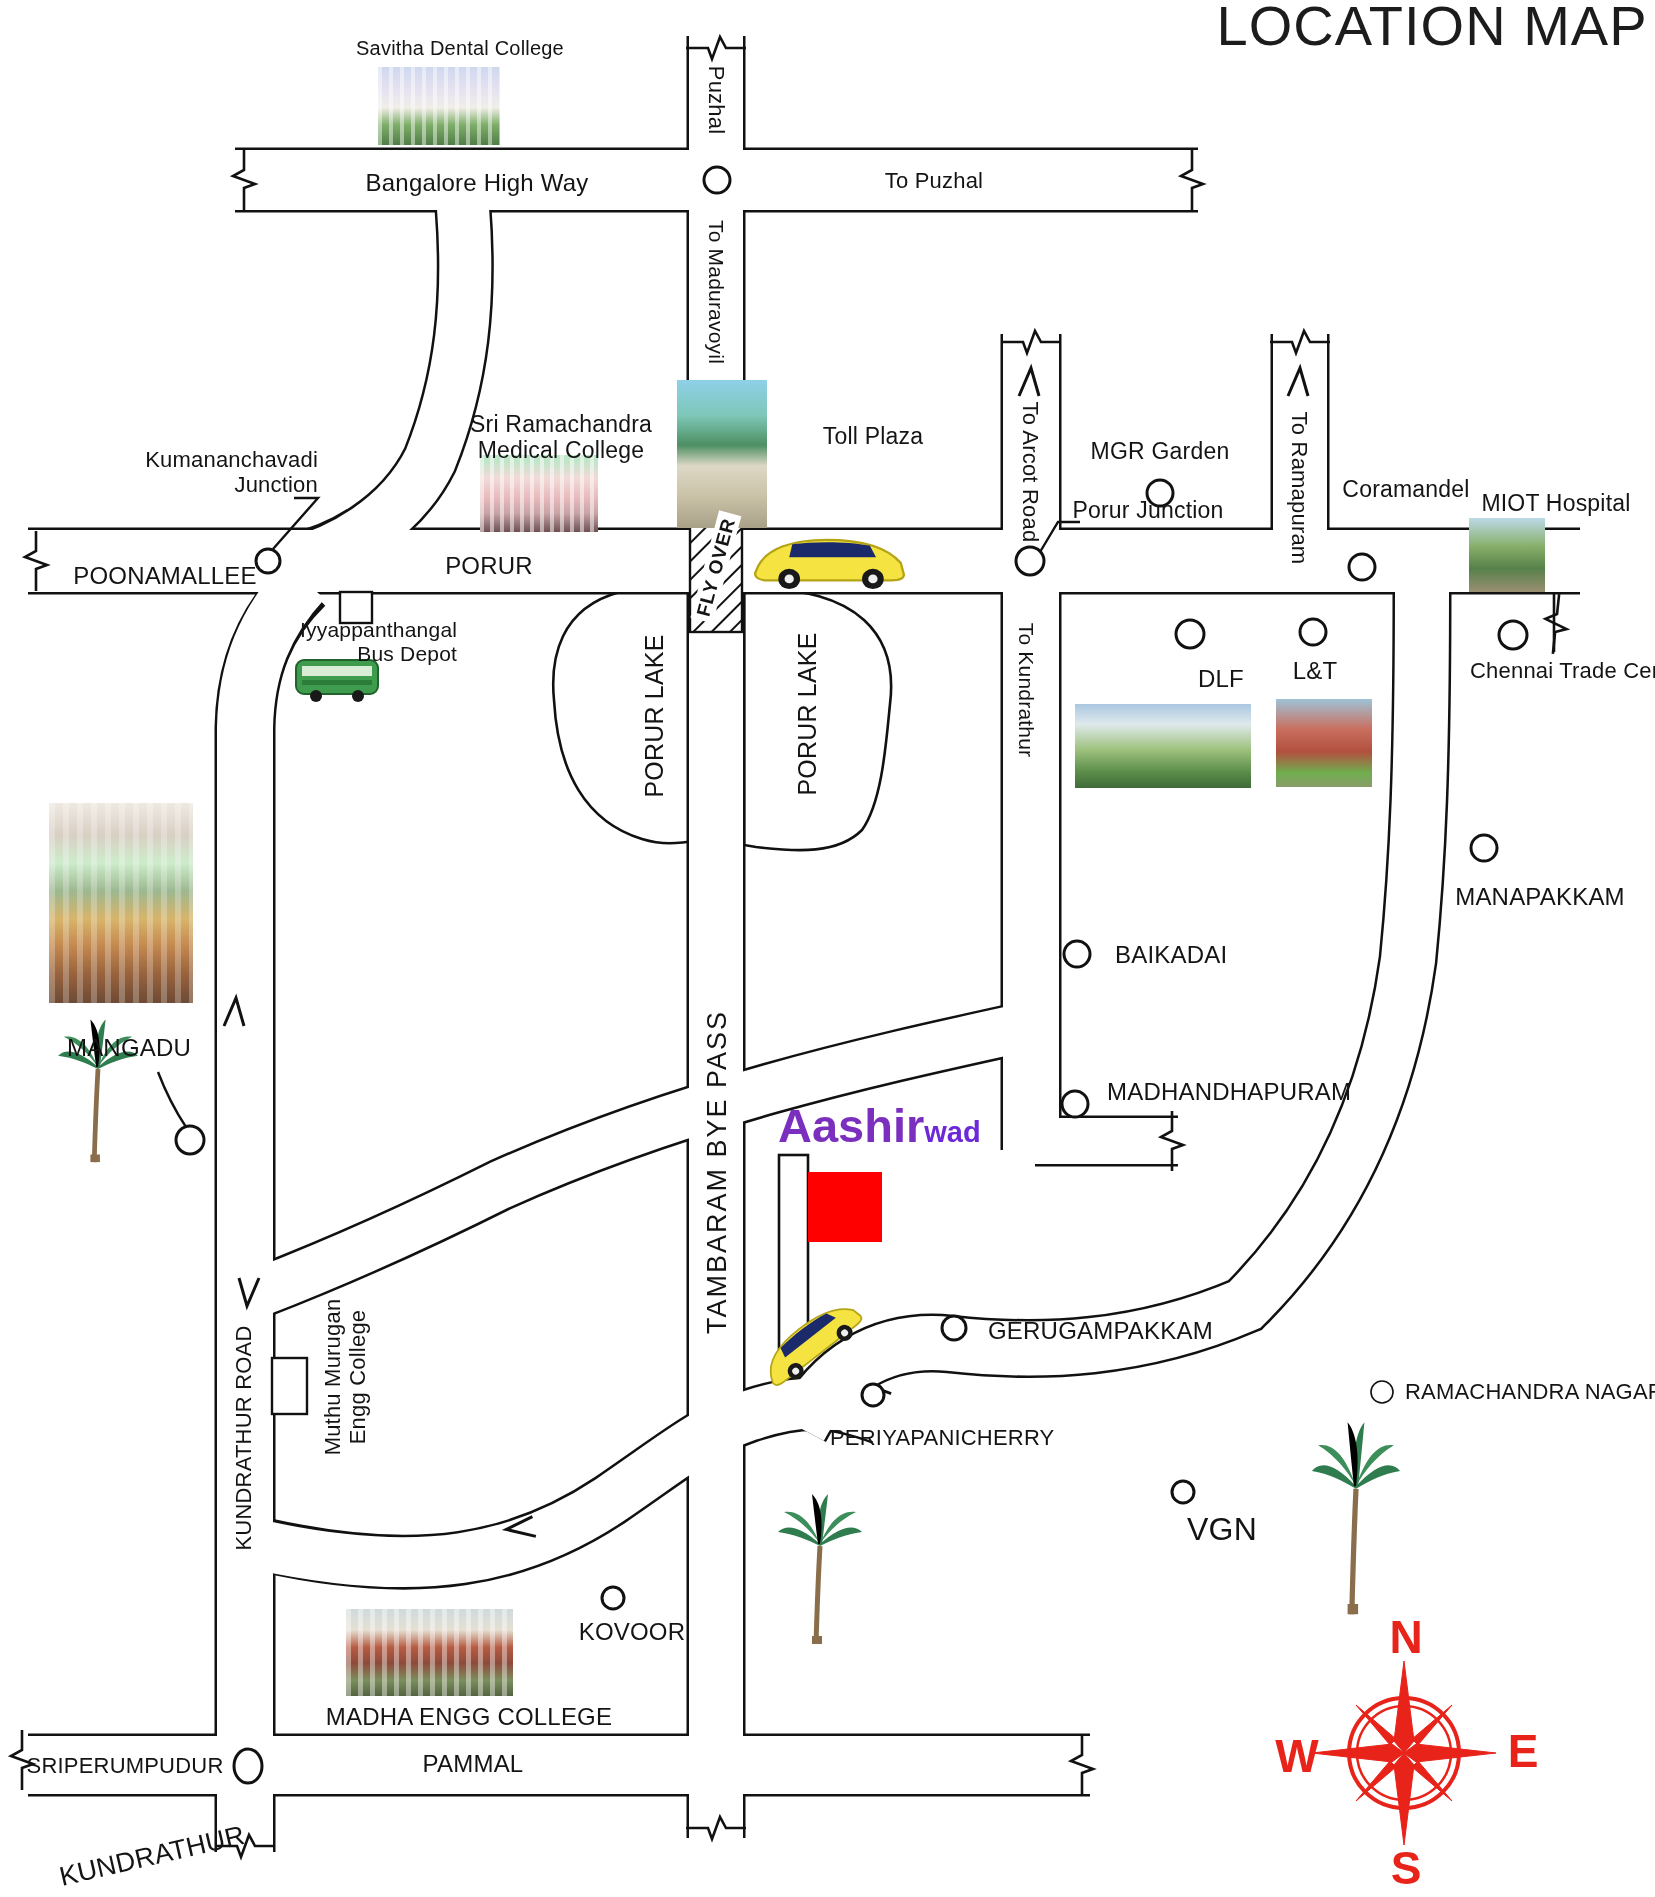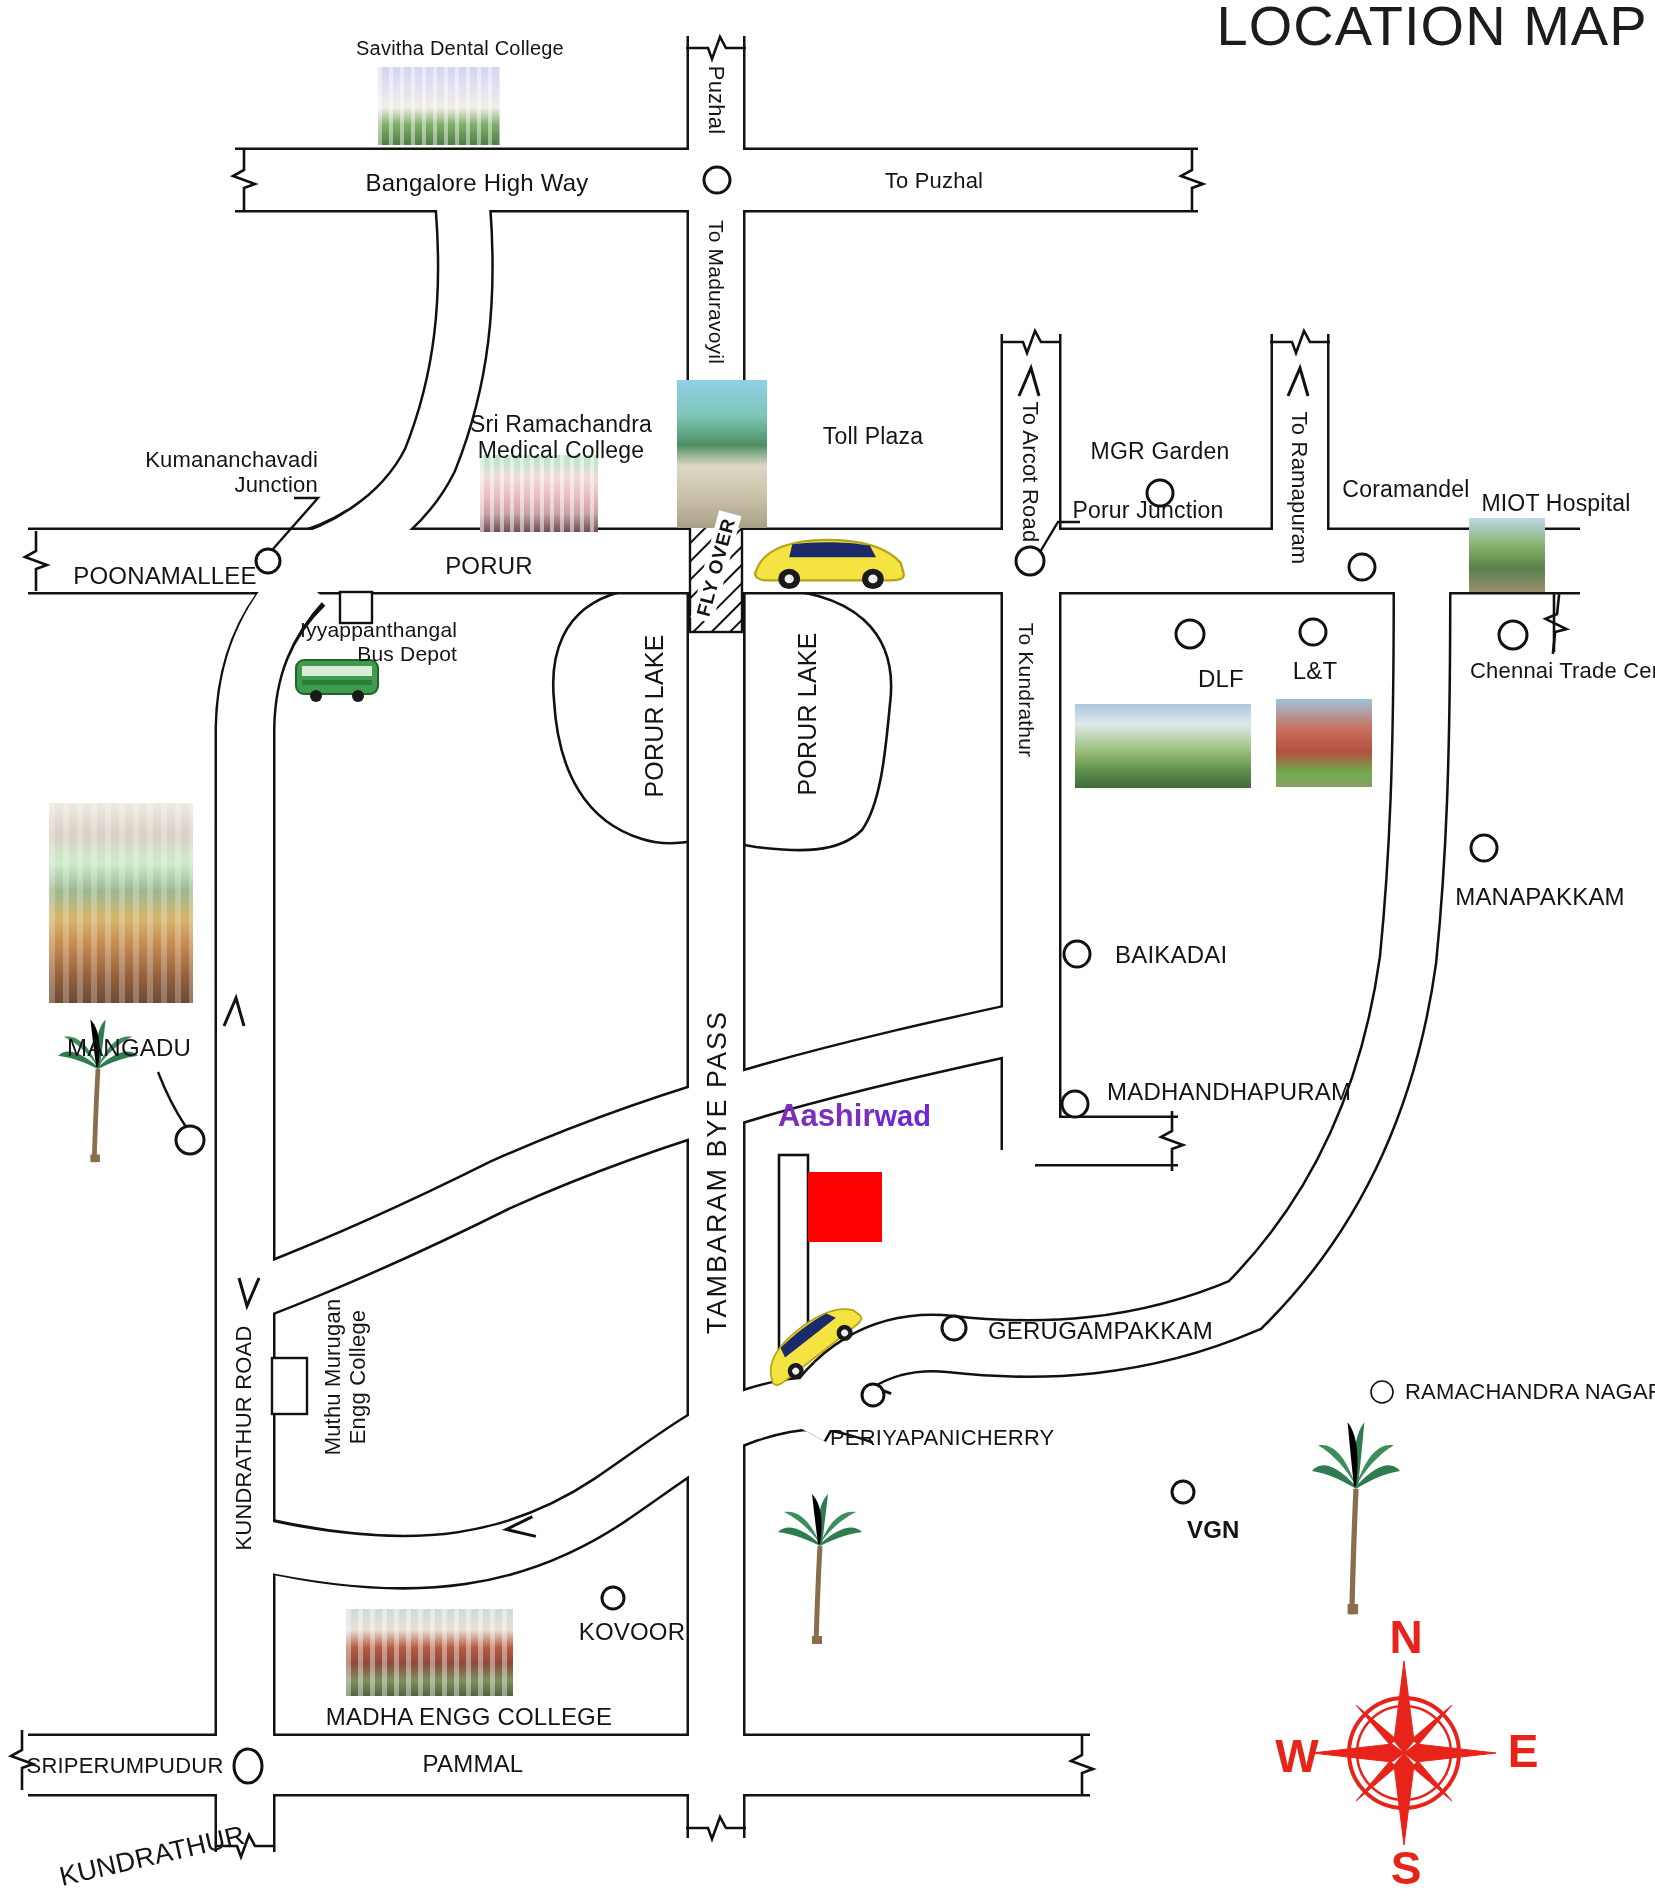--- a/index.html
+++ b/index.html
@@ -219,33 +219,33 @@
 <div class="lbl rotm90" style="left:807px;top:714px;font-size:25px;white-space:nowrap;">PORUR LAKE</div>
 <div class="lbl rot90" style="left:1026px;top:690px;font-size:21px;white-space:nowrap;">To Kundrathur</div>
 <div class="lbl" style="left:1540px;top:897px;font-size:24px;white-space:nowrap;">MANAPAKKAM</div>
 <div class="lbl leftA" style="left:1115px;top:955px;font-size:24px;">BAIKADAI</div>
 <div class="lbl leftA" style="left:1107px;top:1092px;font-size:24px;white-space:nowrap;">MADHANDHAPURAM</div>
 <div class="lbl" style="left:129px;top:1048px;font-size:24px;">MANGADU</div>
 <div class="lbl rotm90 tamb" style="left:717px;top:1172px;font-size:27px;white-space:nowrap;">TAMBARAM BYE PASS</div>
 <div class="lbl flyover" style="left:716px;top:567px;font-size:19px;white-space:nowrap;">FLY OVER</div>
 <div class="lbl leftA" style="left:988px;top:1331px;font-size:24px;white-space:nowrap;">GERUGAMPAKKAM</div>
 <div class="lbl leftA" style="left:1405px;top:1392px;font-size:22px;white-space:nowrap;">RAMACHANDRA NAGAR</div>
-<div class="lbl leftA" style="left:1187px;top:1530px;font-size:24px;font-weight:bold;">VGN</div>
+<div class="lbl leftA" style="left:1187px;top:1530px;font-size:32px;">VGN</div>
 <div class="lbl leftA" style="left:830px;top:1438px;font-size:22px;white-space:nowrap;">PERIYAPANICHERRY</div>
 <div class="lbl rotm90" style="left:346px;top:1377px;font-size:22px;white-space:pre;">Muthu Murugan
 Engg College</div>
 <div class="lbl rotm90" style="left:244px;top:1438px;font-size:22px;white-space:nowrap;">KUNDRATHUR ROAD</div>
 <div class="lbl" style="left:632px;top:1632px;font-size:24px;">KOVOOR</div>
 <div class="lbl" style="left:469px;top:1717px;font-size:24px;white-space:nowrap;">MADHA ENGG COLLEGE</div>
 <div class="lbl" style="left:125px;top:1766px;font-size:22px;white-space:nowrap;">SRIPERUMPUDUR</div>
 <div class="lbl" style="left:473px;top:1764px;font-size:24px;">PAMMAL</div>
 <div class="lbl" style="left:152px;top:1856px;font-size:27px;transform:translate(-50%,-50%) rotate(-13deg);white-space:nowrap;">KUNDRATHUR</div>
 
 <div class="brand" style="left:778px;top:1098px;">
-  <span style="color:#7B2FBE;font-size:31px;">Aashir</span><span style="color:#6d28d9;font-size:29px;">wad</span>
+  <span style="color:#7B2FBE;font-size:47px;">Aashir</span><span style="color:#6d28d9;font-size:29px;">wad</span>
 </div>
 
 <div class="compassL" style="left:1406px;top:1637px;">N</div>
 <div class="compassL" style="left:1297px;top:1756px;">W</div>
 <div class="compassL" style="left:1523px;top:1751px;">E</div>
 <div class="compassL" style="left:1406px;top:1868px;">S</div>
 
 </div>
 
 </body></html>

